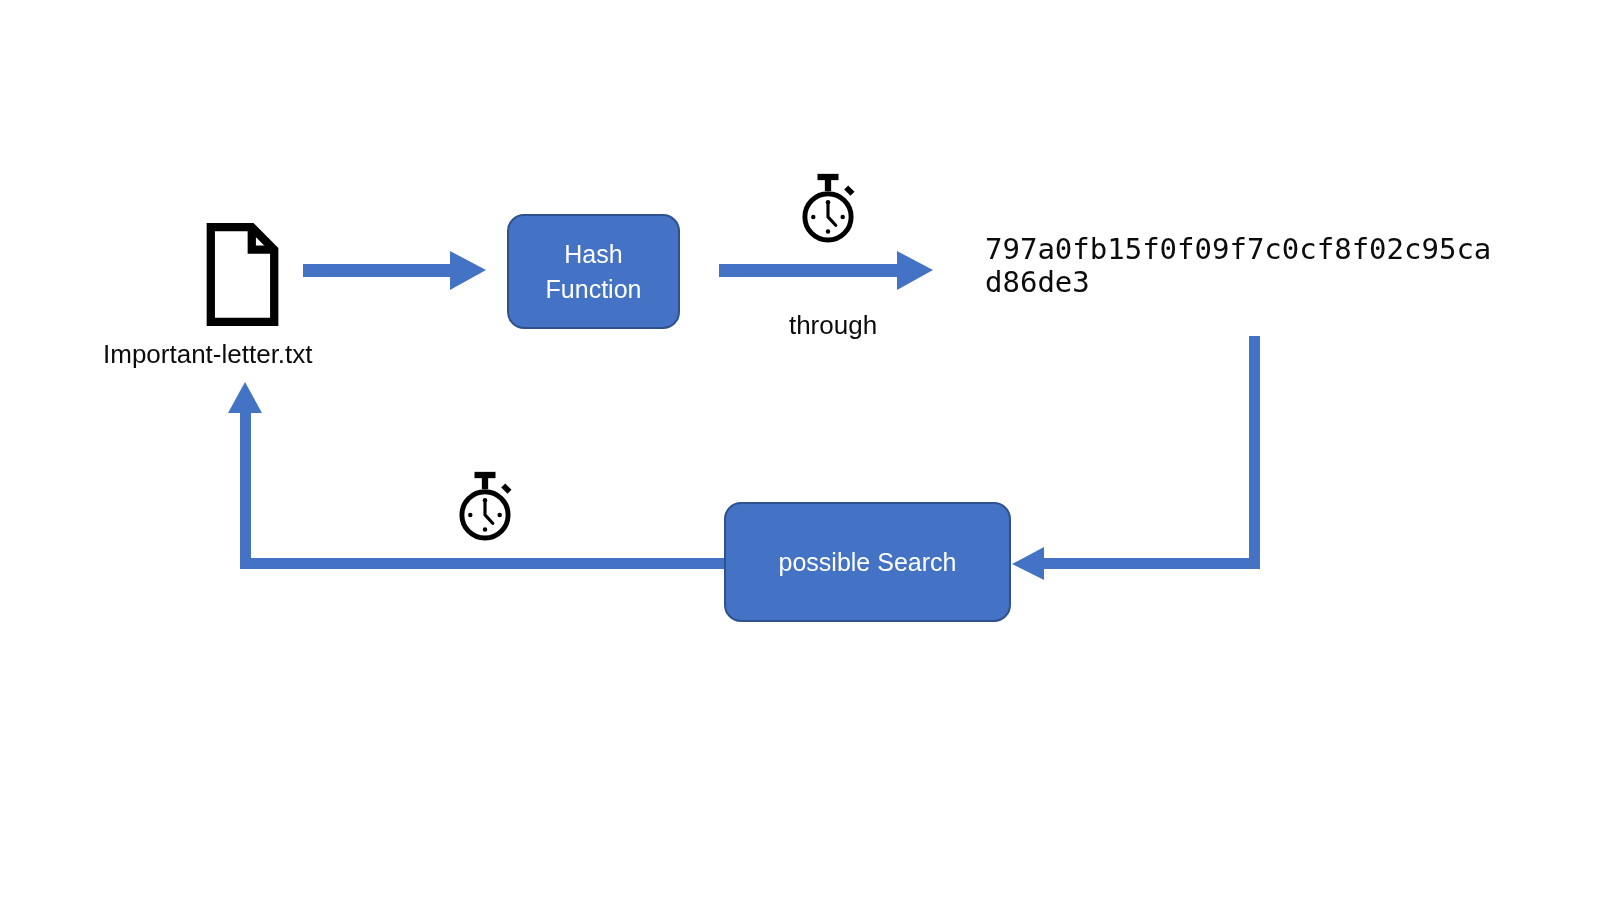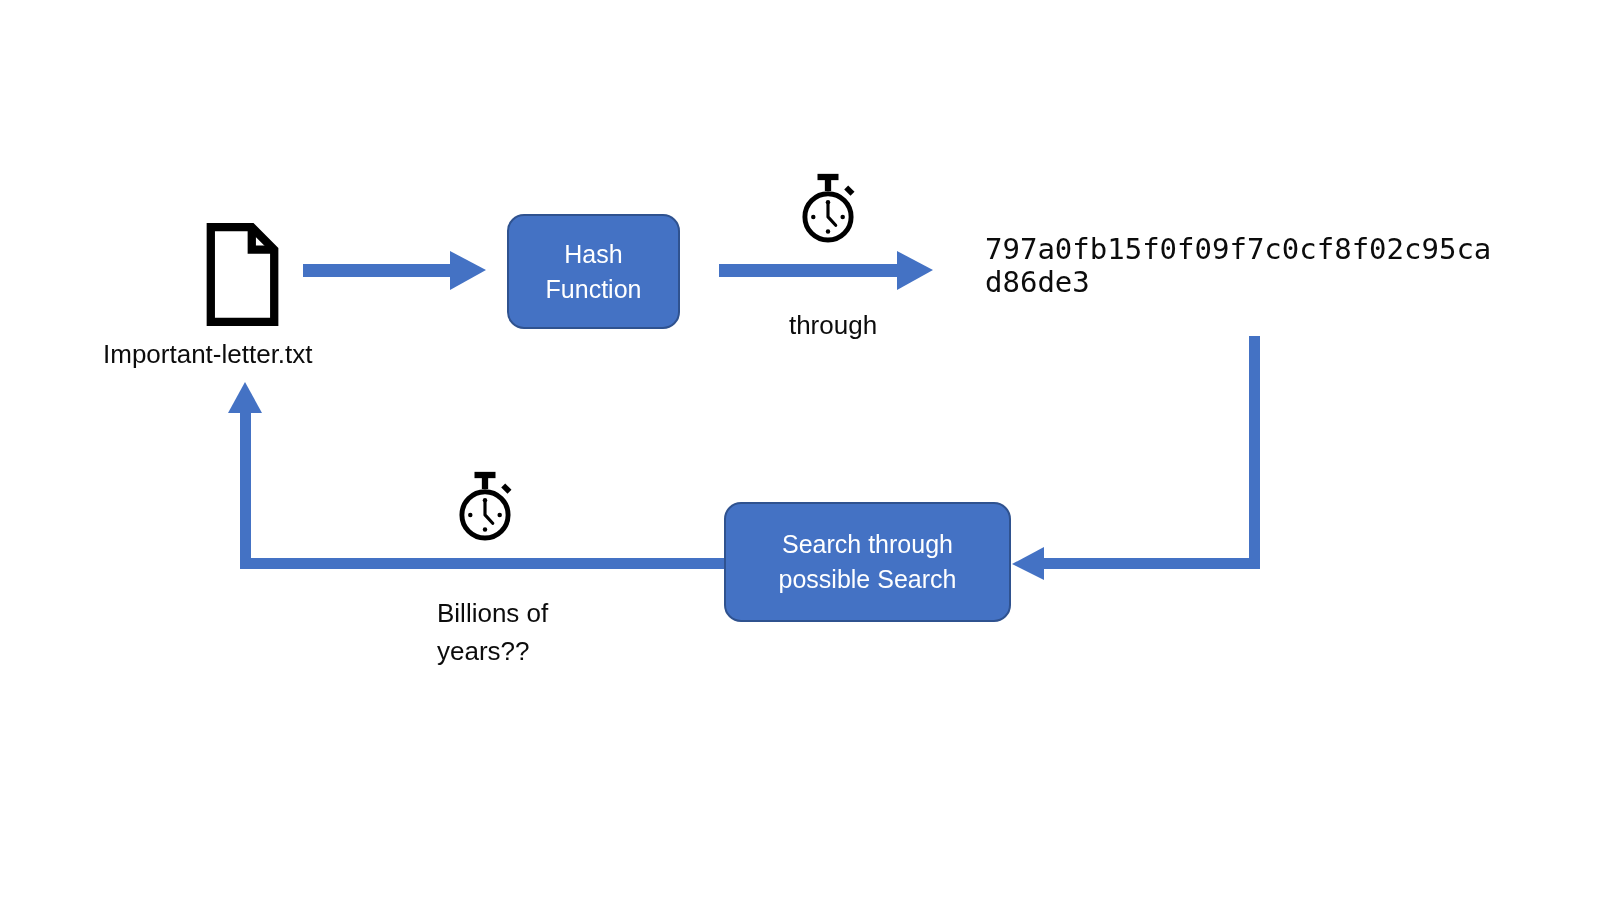--- a/index.html
+++ b/index.html
@@ -104,37 +104,32 @@
     </g>
   </svg>
   <div class="seconds-label">through</div>
 
   <div class="hash-output">
     <div>797a0fb15f0f09f7c0cf8f02c95ca</div>
     <div>d86de3</div>
   </div>
 
   <div class="box search">
-    <div>Search through</div>
     <div>possible Search</div>
   </div>
 
   <svg class="stopwatch sw-bottom" width="70" height="73" viewBox="0 0 100 104" aria-hidden="true">
     <g stroke="#000000" fill="none">
       <line x1="35" y1="7" x2="65" y2="7" stroke-width="9"></line>
       <line x1="50" y1="7" x2="50" y2="27" stroke-width="9"></line>
       <line x1="76" y1="22" x2="85" y2="31" stroke-width="8"></line>
       <circle cx="50" cy="64" r="33" stroke-width="7"></circle>
       <polyline points="50,46 50,64 61,76" stroke-width="4.5" stroke-linecap="round" stroke-linejoin="round"></polyline>
     </g>
     <g fill="#000000" stroke="none">
       <circle cx="50" cy="43" r="3.2"></circle>
       <circle cx="71" cy="64" r="3.2"></circle>
       <circle cx="50" cy="85" r="3.2"></circle>
       <circle cx="29" cy="64" r="3.2"></circle>
     </g>
   </svg>
-  <div class="billions-label">
-    <div>Billions of</div>
-    <div>years??</div>
-  </div>
 
 </div>
 
 </body></html>

